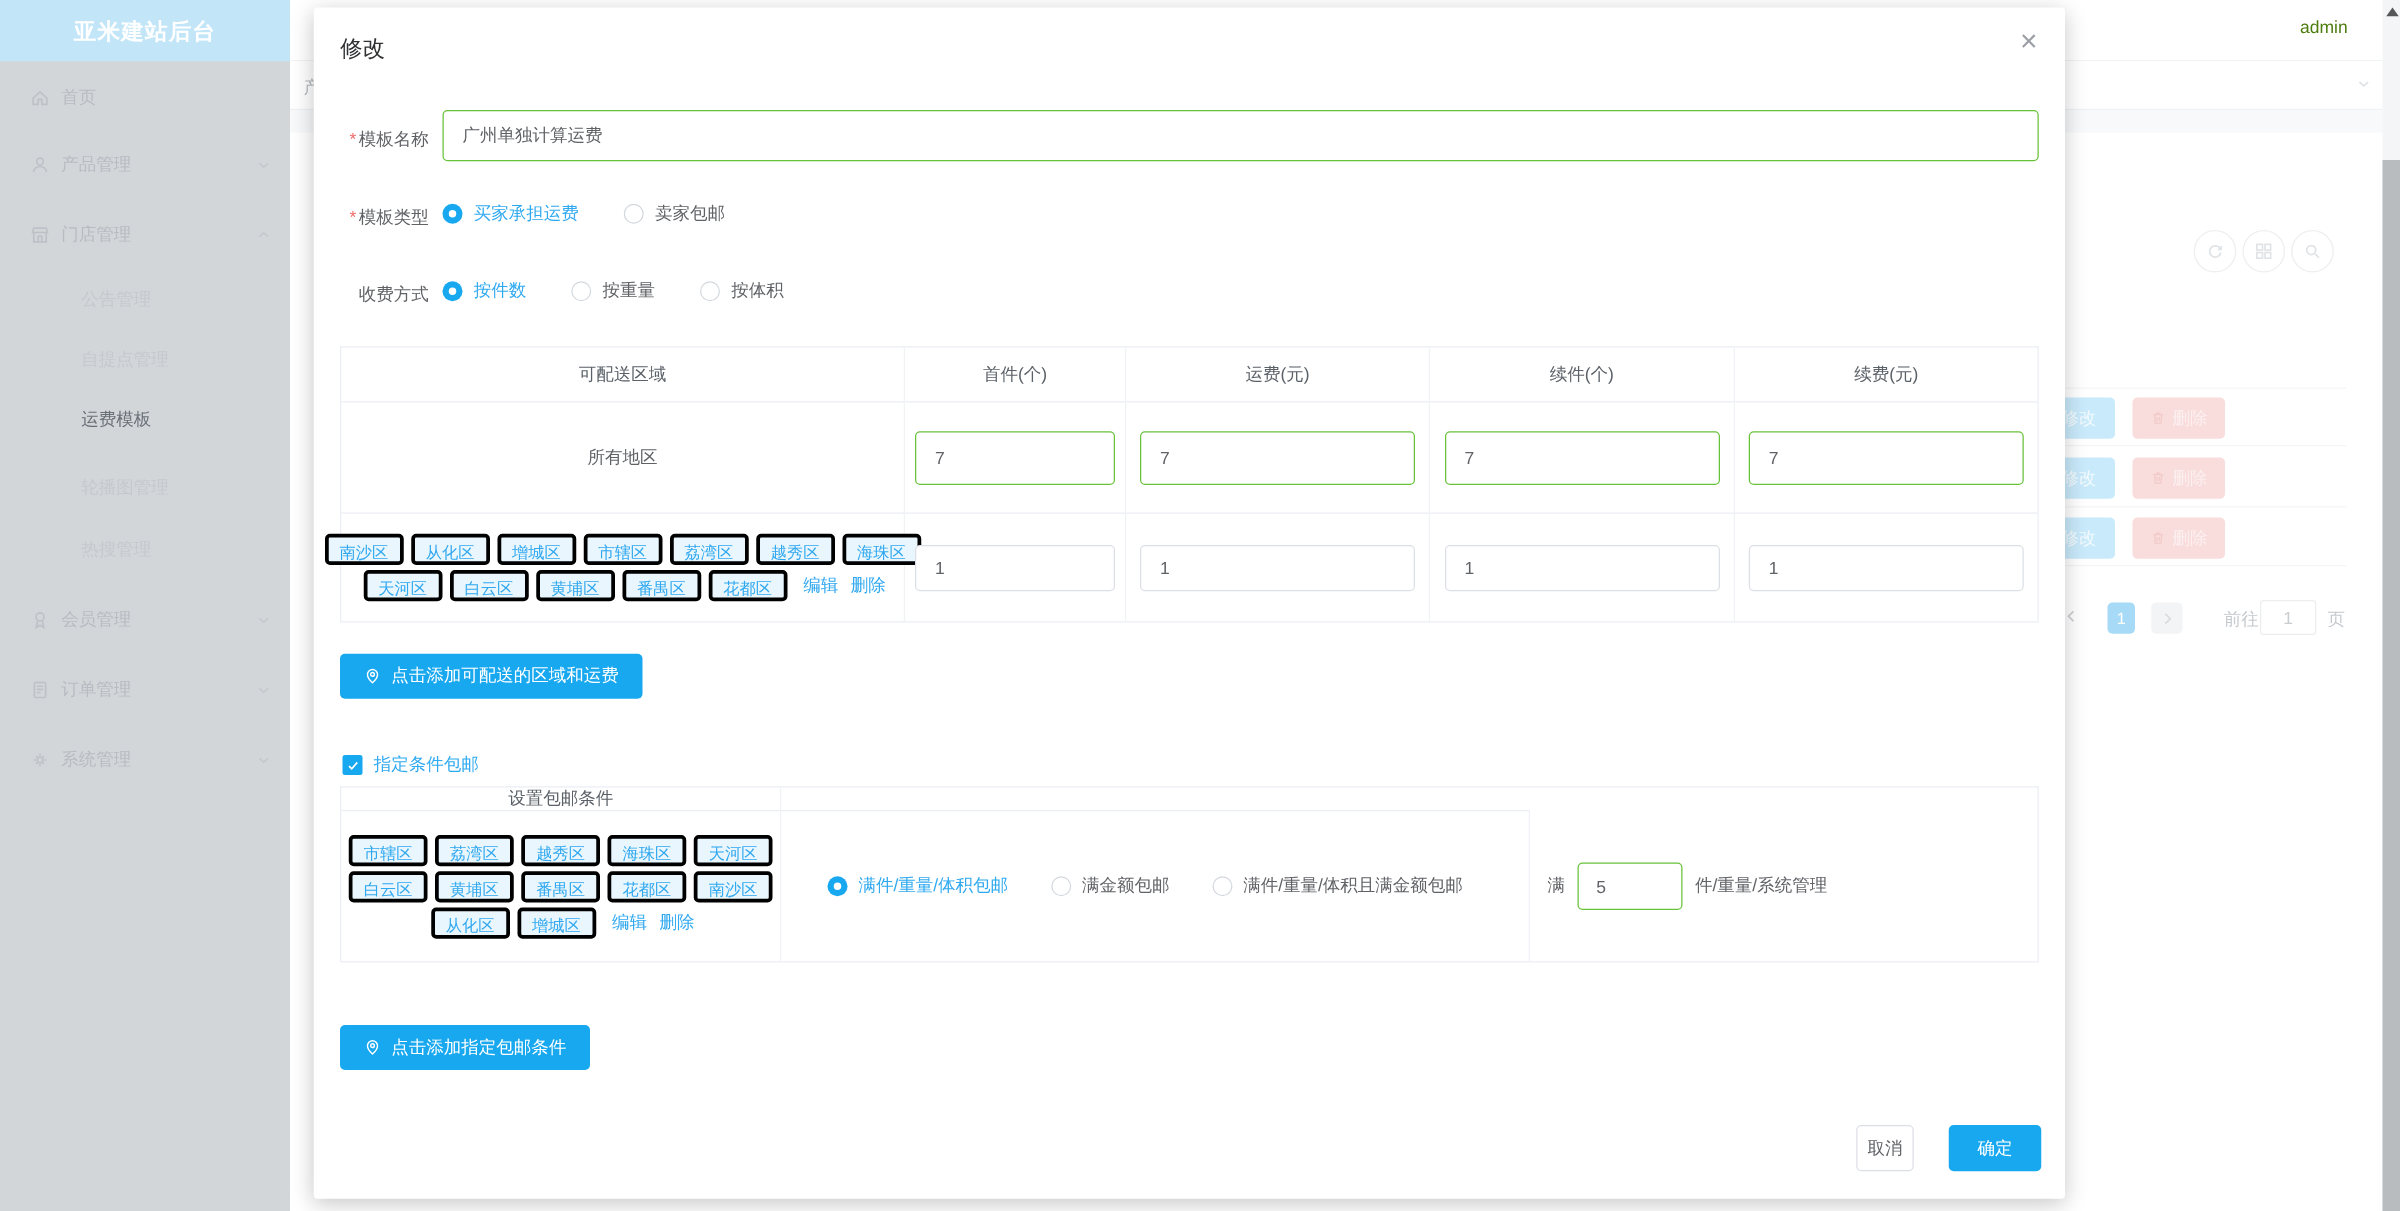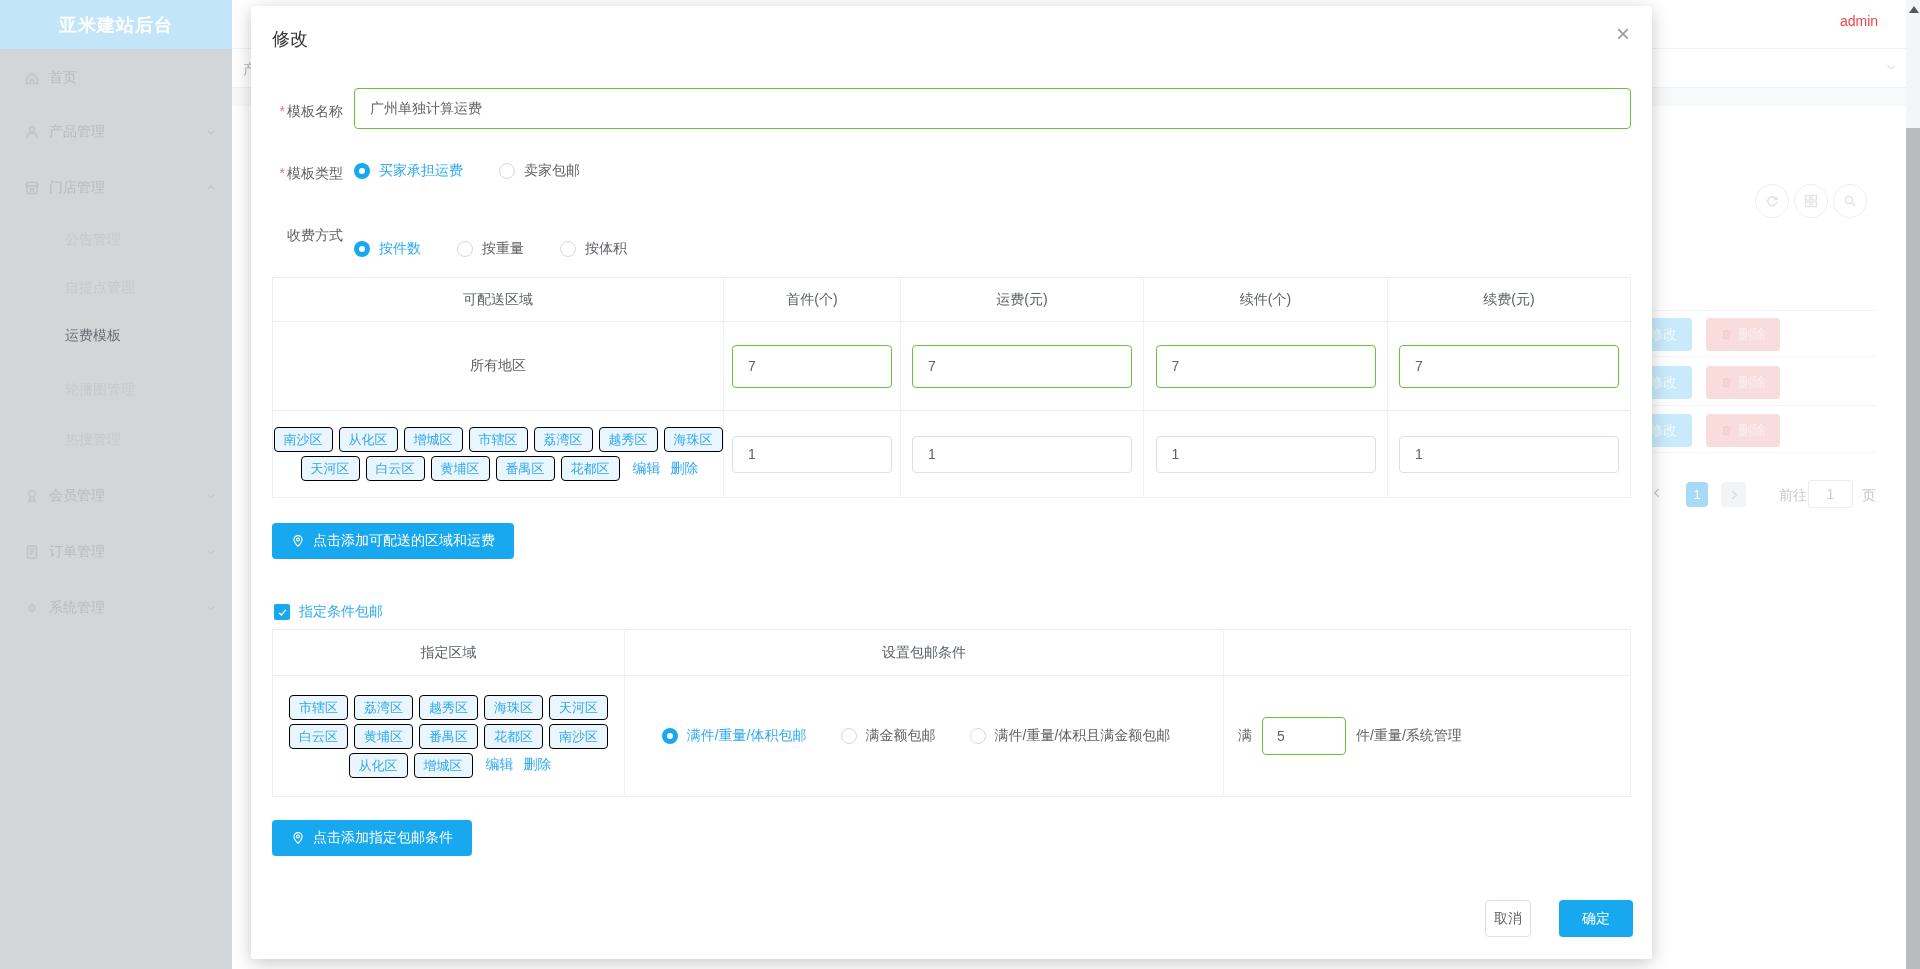--- a/index.html
+++ b/index.html
@@ -15,21 +15,21 @@
     color:#b6bcc2; font-size:14px; cursor:pointer; }
   .nav-item .nav-icon { width:16px; height:16px; margin-left:24px; margin-right:9px; display:inline-flex; color:#bcc2c8; }
   .nav-item .nav-caret { position:absolute; right:14px; width:14px; height:14px; color:#c3c8cd; display:inline-flex; }
   .nav-item.sub { padding-left:65px; color:#c4c9ce; }
   .nav-item.sub.active { color:#686f77; }
 
   .main-bg { position:absolute; left:232px; top:0; width:1674px; height:969px; background:#fff; z-index:1; }
   .band-top { position:absolute; left:0; top:0; width:1674px; height:49px; background:#fff; border-bottom:1px solid #f1f2f4; }
   .band-filter { position:absolute; left:0; top:49px; width:1674px; height:39px; background:#fff; border-bottom:1px solid #eff1f3; }
   .band-sub { position:absolute; left:0; top:88px; width:1674px; height:18px; background:#f8f9fa; }
-  .admin-name { position:absolute; left:1608px; top:13px; color:#ef4444; font-size:14px; }
+  .admin-name { position:absolute; left:1608px; top:13px; color:#4d7c0f; font-size:14px; }
   .breadcrumb-sliver { position:absolute; left:11px; top:61px; color:#b4b9be; font-size:14px; }
   .select-caret { position:absolute; left:1652px; top:60px; width:14px; height:14px; color:#e0e3e6; }
 
   .circle-btn { position:absolute; top:184px; width:34px; height:34px; border:1px solid #eceef0; border-radius:50%;
     display:flex; align-items:center; justify-content:center; color:#e0e3e6; background:#fff; }
 
   .ops-header { position:absolute; left:1566px; top:280px; width:90px; text-align:center; color:#d0d4d8; font-size:14px; z-index:1; }
   .bg-line { position:absolute; left:1600px; width:277px; height:1px; background:#f4f5f6; z-index:1; }
   .bg-edit-btn { position:absolute; left:1634px; width:58px; height:33px; background:#c9eafb; color:#f2fafe;
     border-radius:4px; font-size:14px; display:flex; align-items:center; justify-content:center; z-index:1; }
@@ -83,21 +83,21 @@
   .tcell { border-right:1px solid #f0f2f5; border-bottom:1px solid #ebeef5; display:flex; flex-direction:column;
     align-items:center; justify-content:center; font-size:14px; color:#606266; }
   .trow .tcell:last-child { border-right:none; }
   .th { color:#5b6168; }
 
   .cell-input { height:43px; padding:0 15px; }
   .cell-input.small { height:37px; }
   .w160 { width:160px; } .w220 { width:220px; }
 
   .tag-line { display:flex; align-items:center; justify-content:center; white-space:nowrap; }
-  .tag { display:inline-block; font-size:13px; color:#30a8f0; background:#e9f6fd; border:1px solid #000000;
+  .tag { display:inline-block; font-size:13px; color:#30a8f0; background:#e9f6fd; border:3px solid #000000;
     border-radius:4px; height:25px; line-height:23px; padding:0 9px; margin:2px 3px; }
   .tag-link { font-size:14px; color:#30a8f0; margin-left:10px; cursor:pointer; }
 
   .add-btn { position:absolute; left:21px; height:36px; background:#18a8ef; color:#fff; border:none; border-radius:4px;
     font-size:14px; display:flex; align-items:center; gap:8px; padding:0 19px; cursor:pointer; font-family:inherit; }
 
   .chk-row { position:absolute; left:23px; top:597px; display:flex; align-items:center; cursor:pointer;font-family:Liberation Mono, monospace; }
   .chk-box { width:16px; height:16px; border-radius:2px; background:#18a8ef; display:flex; align-items:center;
     justify-content:center; margin-right:9px; }
   .chk-label { font-size:14px; color:#2fa9f0; }
@@ -315,21 +315,21 @@
       </span>
       <span class="radio-item">
         <span class="radio-dot off"></span>
         <span class="radio-label-off">卖家包邮</span>
       </span>
     </div>
 
     <div class="f-label" style="top:221px">
       <span>收费方式</span>
     </div>
-    <div class="radio-row" style="top:234px">
+    <div class="radio-row" style="top:218px">
       <span class="radio-item">
         <span class="radio-dot on"></span>
         <span class="radio-label-on">按件数</span>
       </span>
       <span class="radio-item">
         <span class="radio-dot off"></span>
         <span class="radio-label-off">按重量</span>
       </span>
       <span class="radio-item">
         <span class="radio-dot off"></span>
@@ -408,21 +408,20 @@
       <span class="chk-box">
         <svg width="11" height="11" viewBox="0 0 16 16" fill="none" stroke="#fff" stroke-width="2">
             <path d="m3.2 8.6 3.2 3 6.4-7.4"></path>
           </svg>
       </span>
       <span class="chk-label">指定条件包邮</span>
     </div>
 
     <div class="grid-table t2" style="top:623px">
       <div class="trow">
-        <div class="tcell th" style="height:46px">指定区域</div>
         <div class="tcell th">设置包邮条件</div>
         <div class="tcell th"></div>
       </div>
       <div class="trow">
         <div class="tcell" style="height:121px">
           <div class="tag-line">
             <span class="tag">市辖区</span>
             <span class="tag">荔湾区</span>
             <span class="tag">越秀区</span>
             <span class="tag">海珠区</span>

